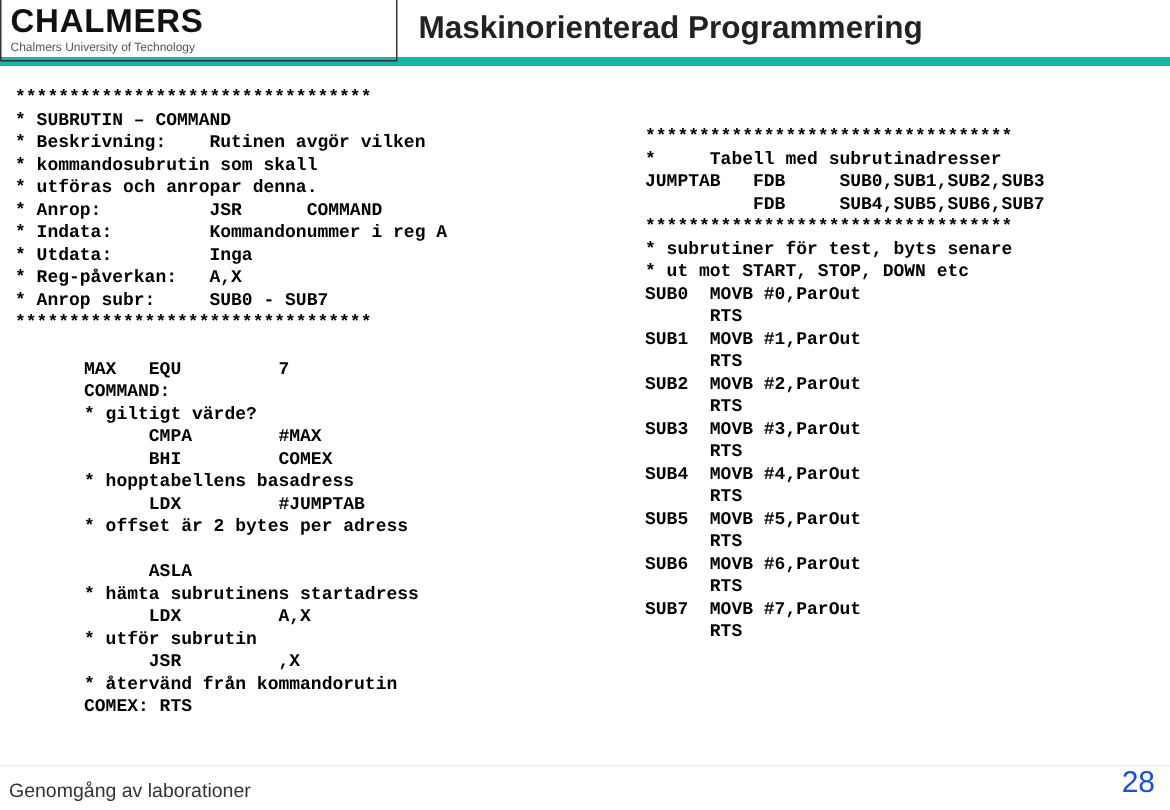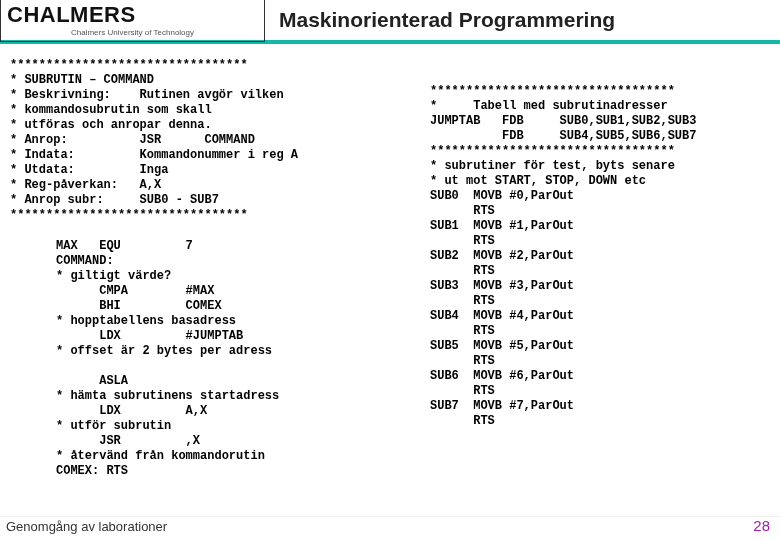--- a/index.html
+++ b/index.html
@@ -7,21 +7,21 @@
     width: 780px;
     height: 540px;
     background: #fff;
     font-family: Arial, Helvetica, sans-serif;
     position: relative;
     overflow: hidden;
   }
   .header {
     display: flex;
     align-items: center;
-    border-bottom: 4px solid #14b8a6;
+    border-bottom: 6px solid #14b8a6;
     height: 44px;
   }
   .logo-box {
     width: 265px;
     height: 44px;
     border: 1px solid #333;
     display: flex;
     flex-direction: column;
     justify-content: center;
     padding: 2px 6px;
@@ -30,21 +30,20 @@
     font-size: 22px;
     font-weight: 900;
     letter-spacing: 0.5px;
     color: #111;
     line-height: 1;
   }
   .logo-sub {
     font-size: 8px;
     color: #555;
     margin-top: 2px;
-    text-align: center;
   }
   .title {
     font-size: 21px;
     font-weight: 600;
     color: #222;
     margin-left: 14px;
   }
   .content {
     display: flex;
     padding: 14px 10px 0 10px;
@@ -75,22 +74,22 @@
     right: 0;
     display: flex;
     justify-content: space-between;
     align-items: flex-end;
     padding: 0 10px 2px 6px;
     font-size: 13px;
     color: #333;
     border-top: 1px solid #eee;
   }
   .page-num {
-    font-size: 15px;
-    color: #a21caf;
+    font-size: 20px;
+    color: #1d4ed8;
   }
 </style>
 </head>
 <body>
 
 <div class="header">
   <div class="logo-box">
     <div class="logo-main">CHALMERS</div>
     <div class="logo-sub">Chalmers University of Technology</div>
   </div>

